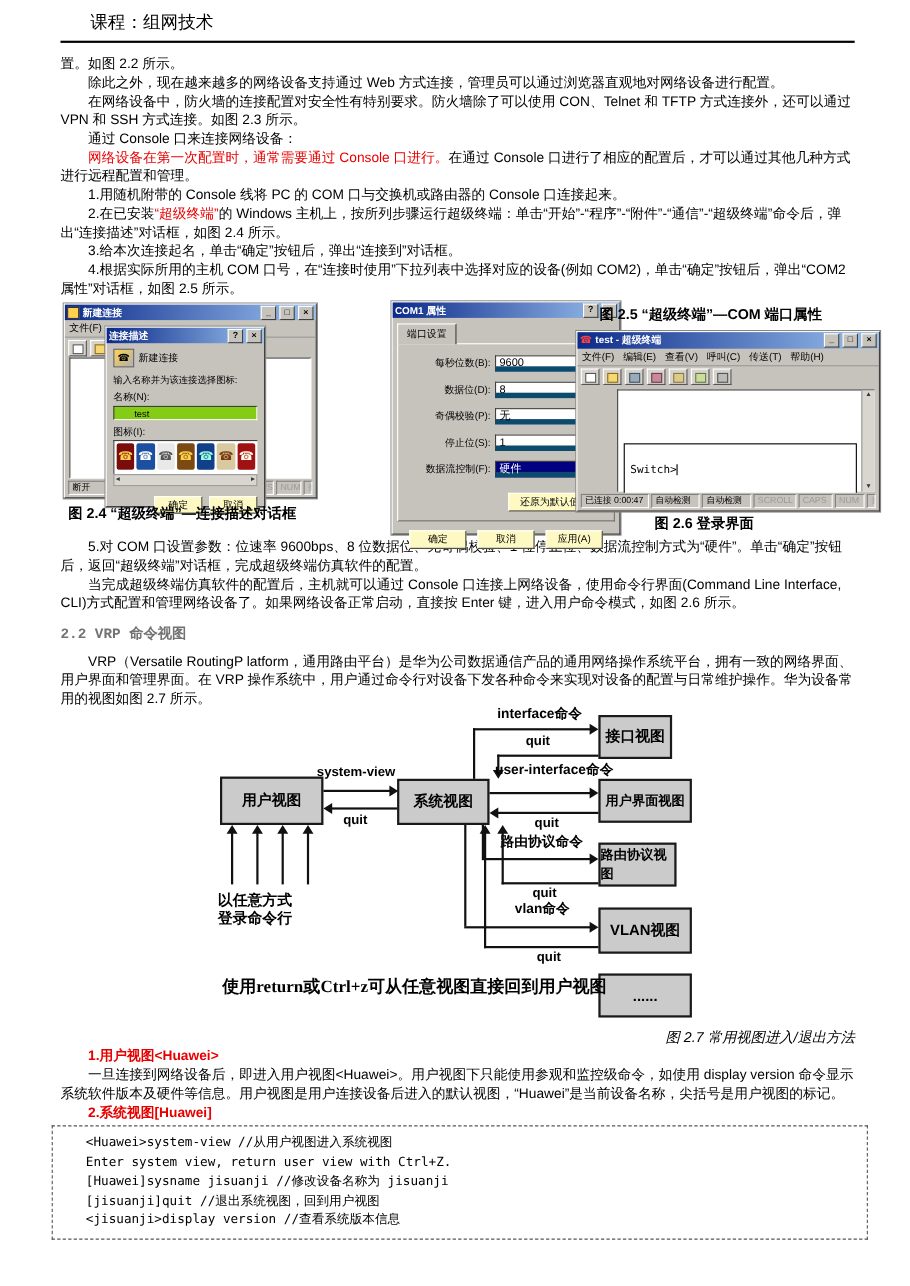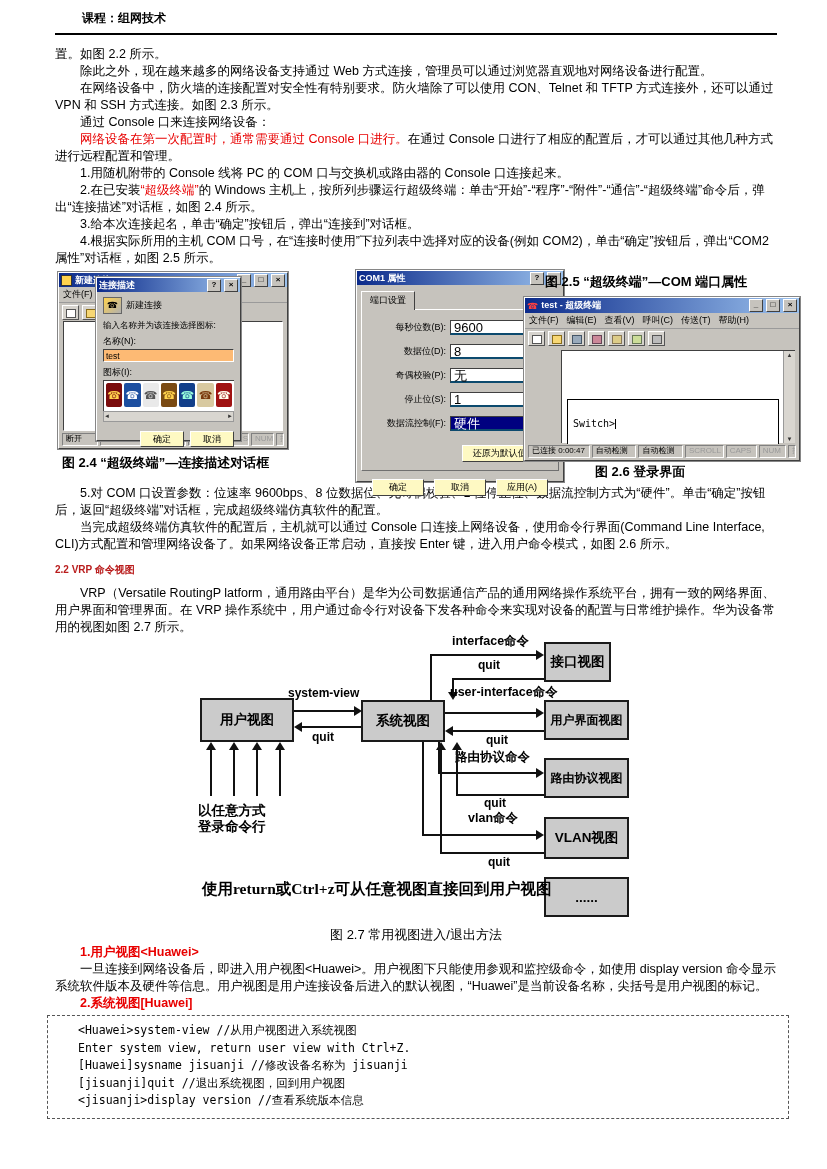--- a/index.html
+++ b/index.html
@@ -1,58 +1,58 @@
 <!DOCTYPE html>
 <html><head>
 <meta charset="utf-8">
 <style>
   html,body{margin:0;padding:0;background:#fff;}
   body{width:827px;height:1169px;font-family:"Liberation Sans","DejaVu Sans",sans-serif;color:#000;position:relative;overflow:hidden;}
   .content{padding:6px 50px 0 55px;}
-  .hdr{padding-left:27px;font-size:12px;padding-top:4px;padding-bottom:6px;border-bottom:2.5px solid #000;font-weight:bold;}
+  .hdr{padding-left:27px;font-size:16px;padding-top:4px;padding-bottom:6px;border-bottom:2.5px solid #000;}
   p{margin:0;font-size:12.5px;line-height:17px;text-indent:2em;}
   p.noindent{text-indent:0;}
   .red{color:#e80000;}
-  .sec-head{color:#b91c1c;font-weight:bold;font-size:10px;font-family:Liberation Sans, sans-serif;margin:10px 0 8px 0;}
+  .sec-head{color:#737373;font-weight:bold;font-size:13px;font-family:Liberation Mono, monospace;margin:10px 0 8px 0;}
   .sub-head{color:#e80000;font-weight:bold;font-size:12.5px;line-height:17px;margin:0;text-indent:2em;}
   .figrow{position:relative;height:218px;margin-left:-55px;width:827px;}
   .diagram{position:relative;height:288px;margin-left:-55px;width:827px;}
   .figcap{font-weight:bold;font-size:13px;}
-  .center{text-align:center;}
+  .center{text-align:right;font-style:italic;}
   
   .win,.dlg{position:absolute;background:#c6c3bd;border-top:1px solid #fff;border-left:1px solid #fff;border-right:1.5px solid #404040;border-bottom:1.5px solid #404040;box-shadow:0 0 0 1px #868686;}
   .tbar{height:14px;background:linear-gradient(to right,#0b2a8a,#9cc2ee);color:#fff;font-size:9px;font-weight:bold;display:flex;align-items:center;padding:0 2px;gap:3px;}
   .tbar .ttl{flex:1;white-space:nowrap;overflow:hidden;}
   .tb{width:12px;height:11px;background:#c6c3bd;border-top:1px solid #fff;border-left:1px solid #fff;border-right:1px solid #404040;border-bottom:1px solid #404040;color:#000;font-size:8px;line-height:10px;text-align:center;font-weight:bold;}
   .menurow{font-size:9px;display:flex;gap:8px;padding:1px 4px;border-bottom:1px solid #9a9a9a;}
   .toolrow{display:flex;gap:3px;padding:2px 3px;align-items:center;}
   .ticon{width:15px;height:13px;background:#d6d3cd;border-top:1px solid #fff;border-left:1px solid #fff;border-right:1px solid #555;border-bottom:1px solid #555;position:relative;}
   .ticon i{position:absolute;left:3px;top:3px;width:8px;height:7px;display:block;}
   .statusbar{position:absolute;left:1px;right:1px;bottom:1px;height:13px;display:flex;gap:2px;padding:1px 2px;background:#c6c3bd;}
   .seg{border:1px solid;border-color:#808080 #fff #fff #808080;font-size:8px;line-height:10px;padding:0 3px;white-space:nowrap;overflow:hidden;color:#000;}
   .seg.dim{color:#9a9a9a;}
   .btn{background:#fef9c3;border-top:1px solid #fff;border-left:1px solid #fff;border-right:1.5px solid #404040;border-bottom:1.5px solid #404040;font-size:9px;text-align:center;font-family:inherit;}
   .inset{background:#fff;border-top:1.5px solid #404040;border-left:1.5px solid #404040;border-right:1px solid #fff;border-bottom:1px solid #fff;}
   
   .s1-client{position:absolute;left:4px;top:48px;right:4px;bottom:17px;}
   .dlgbody{padding:3px 6px;font-size:9px;}
   .iconrow{display:flex;align-items:center;gap:4px;margin:2px 0 6px 0;font-size:9px;}
   .bigicon{width:17px;height:15px;background:linear-gradient(135deg,#ffd24d,#b0b0b0);border:1px solid #666;font-size:9px;line-height:14px;text-align:center;}
-  .txt{width:100%;box-sizing:border-box;height:13px;font-size:8.5px;padding:0 2px;border-top:1.5px solid #404040;border-left:1.5px solid #404040;border-right:1px solid #fff;border-bottom:1px solid #fff;background:#fdba74;font-family:inherit;}
+  .txt{width:100%;box-sizing:border-box;height:13px;font-size:8.5px;padding:0 18px;border-top:1.5px solid #404040;border-left:1.5px solid #404040;border-right:1px solid #fff;border-bottom:1px solid #fff;background:#84cc16;font-family:inherit;}
   .strip{display:flex;gap:2px;padding:2px;background:#fff;border-top:1.5px solid #404040;border-left:1.5px solid #404040;height:26px;}
   .cicon{width:17px;height:24px;border-radius:2px;font-size:11px;text-align:center;line-height:24px;}
   .hscroll{height:9px;background:#d9d6d0;display:flex;justify-content:space-between;font-size:6px;line-height:9px;color:#333;border:1px solid #999;}
   
   .tabstrip{padding:3px 4px 0 4px;}
   .tab{display:inline-block;background:#c6c3bd;border-top:1px solid #fff;border-left:1px solid #fff;border-right:1px solid #404040;font-size:9px;padding:2px 8px 3px 8px;position:relative;top:1px;}
   .tabpage{margin:0 4px 4px 4px;border-top:1px solid #fff;border-left:1px solid #fff;border-right:1px solid #707070;border-bottom:1px solid #707070;padding:10px 8px 8px 8px;}
   .frow{display:flex;align-items:center;margin-bottom:9px;}
   .flab{width:76px;text-align:right;font-size:9px;margin-right:4px;white-space:nowrap;}
   .combo{flex:1;display:flex;height:15px;}
-  .cval{flex:1;background:#fff;border-top:1.5px solid #404040;border-left:1.5px solid #404040;border-bottom:2px solid #0c4a6e;font-size:13px;line-height:13px;padding:0 3px;}
+  .cval{flex:1;background:#fff;border-top:1.5px solid #404040;border-left:1.5px solid #404040;border-bottom:5px solid #0c4a6e;font-size:10px;line-height:13px;padding:0 3px;}
   .cval.hl{background:#000080;color:#fff;}
   .cbtn{width:14px;background:#c6c3bd;border-top:1px solid #fff;border-left:1px solid #fff;border-right:1px solid #404040;border-bottom:1px solid #404040;font-size:6px;line-height:13px;text-align:center;}
   .btnrow{display:flex;justify-content:center;gap:10px;padding:4px 6px 6px 6px;}
   
   .s3-client{position:absolute;left:4px;top:52px;right:4px;bottom:17px;background:#fff;border-top:1.5px solid #404040;border-left:1.5px solid #404040;margin-left:32px;}
   .vscroll{position:absolute;right:0;top:0;bottom:0;width:11px;background:#d9d6d0;border-left:1px solid #999;font-size:6px;color:#333;text-align:center;display:flex;flex-direction:column;justify-content:space-between;padding:1px 0;}
   .termbox{position:absolute;left:5px;right:16px;top:48px;height:52px;border:1.5px solid #000;background:#fff;font-family:"DejaVu Sans Mono","Liberation Mono",monospace;font-size:10px;padding:18px 0 0 5px;box-sizing:border-box;}
   .cursor{display:inline-block;width:1px;height:10px;background:#000;vertical-align:middle;}
   
   .dbox{position:absolute;background:#cbcbcb;border:2px solid #1a1a1a;display:flex;align-items:center;justify-content:center;font-weight:bold;font-size:13.5px;box-sizing:border-box;}
@@ -121,21 +121,21 @@
         <span class="seg" style="width:30px">断开</span>
         <span class="seg" style="width:36px">自动检测</span>
         <span class="seg" style="width:36px">自动检测</span>
         <span class="seg dim" style="width:26px">SCROLL</span>
         <span class="seg dim" style="width:20px">CAPS</span>
         <span class="seg dim" style="width:16px">NUM</span>
         <span class="seg dim" style="flex:1">捕获</span>
       </div>
     </div>
 
-    <div class="dlg" style="left:96px;top:10px;width:143px;height:162px;">
+    <div class="dlg" style="left:96px;top:26px;width:143px;height:162px;">
       <div class="tbar">
         <span class="ttl">连接描述</span>
         <span class="tb">?</span>
           <span class="tb">×</span>
       </div>
       <div class="dlgbody">
         <div class="iconrow">
           <span class="bigicon">☎</span>
           <span>新建连接</span>
         </div>
@@ -287,21 +287,21 @@
   <p>当完成超级终端仿真软件的配置后，主机就可以通过 Console 口连接上网络设备，使用命令行界面(Command Line Interface, CLI)方式配置和管理网络设备了。如果网络设备正常启动，直接按 Enter 键，进入用户命令模式，如图 2.6 所示。</p>
 
   <div class="sec-head">2.2 VRP 命令视图</div>
   <p>VRP（Versatile RoutingP latform，通用路由平台）是华为公司数据通信产品的通用网络操作系统平台，拥有一致的网络界面、用户界面和管理界面。在 VRP 操作系统中，用户通过命令行对设备下发各种命令来实现对设备的配置与日常维护操作。华为设备常用的视图如图 2.7 所示。</p>
 
   <div class="diagram">
     <div class="dbox" style="left:200px;top:62px;width:94px;height:44px">用户视图</div>
     <div class="dbox" style="left:361px;top:64px;width:84px;height:42px">系统视图</div>
     <div class="dbox" style="left:544px;top:6px;width:67px;height:40px">接口视图</div>
     <div class="dbox" style="left:544px;top:64px;width:85px;height:40px;font-size:12px">用户界面视图</div>
-    <div class="dbox" style="left:544px;top:122px;width:85px;height:40px;font-size:12px">路由协议视图</div>
+    <div class="dbox" style="left:544px;top:122px;width:71px;height:40px;font-size:12px">路由协议视图</div>
     <div class="dbox" style="left:544px;top:181px;width:85px;height:42px">VLAN视图</div>
     <div class="dbox" style="left:544px;top:241px;width:85px;height:40px">......</div>
 
     <span class="dlab en" style="left:288px;top:50px">system-view</span>
     <div class="hl2" style="left:294px;top:74px;width:62px"></div>
     <span class="ar r" style="left:354px;top:70px"></span>
     <div class="hl2" style="left:298px;top:90px;width:63px"></div>
     <span class="ar l" style="left:294px;top:86px"></span>
     <span class="dlab en" style="left:312px;top:94px">quit</span>
 

